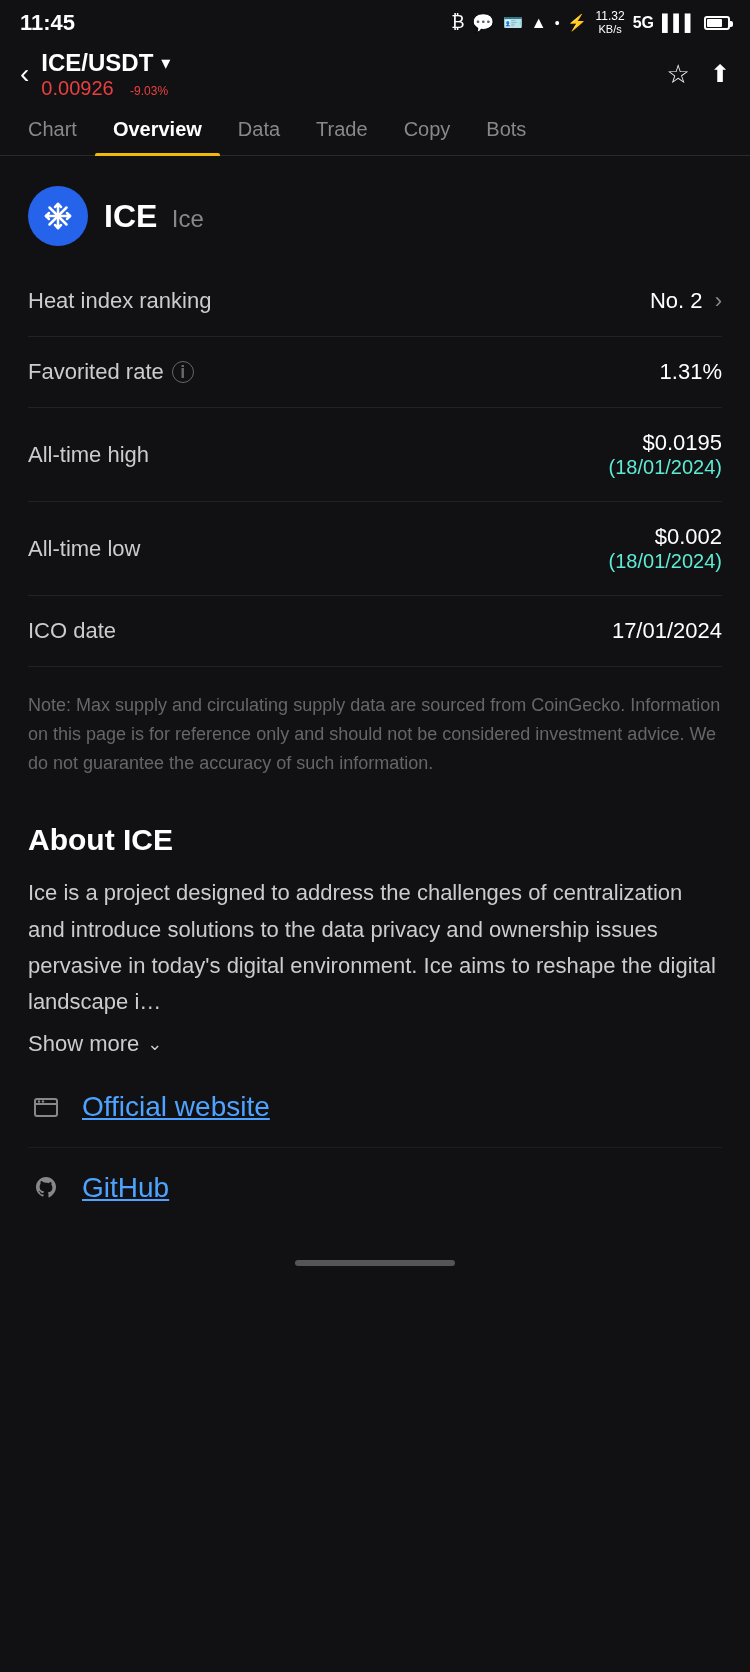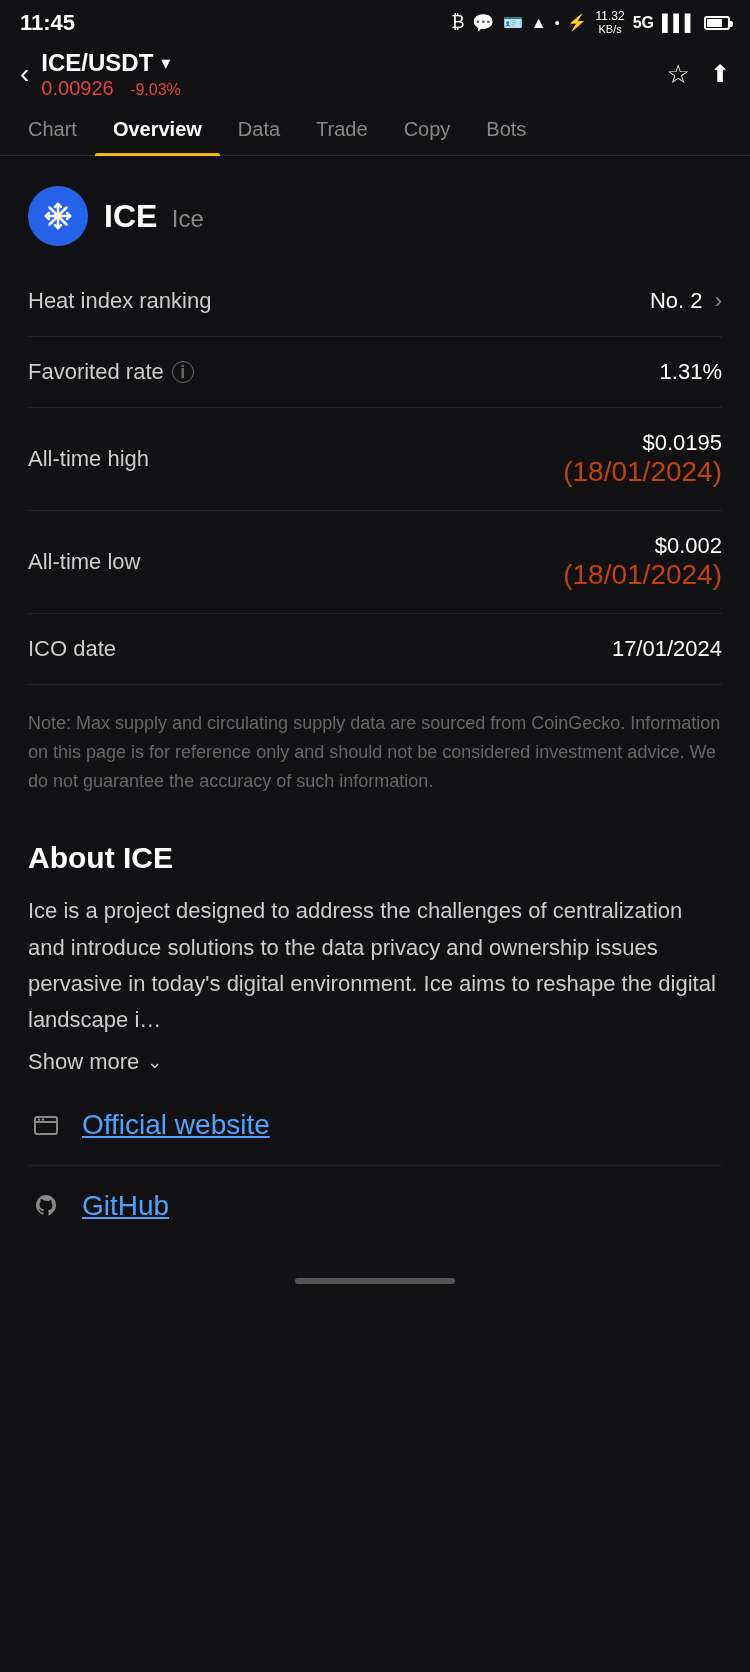--- a/index.html
+++ b/index.html
@@ -74,21 +74,21 @@
     }
     .header-dropdown {
       color: #fff;
       font-size: 18px;
     }
     .header-price {
       font-size: 20px;
       color: #e84040;
     }
     .header-change {
-      font-size: 16px;
+      font-size: 12px;
       color: #e84040;
       margin-left: 12px;
     }
     .header-actions {
       display: flex;
       align-items: center;
       gap: 20px;
     }
     .header-icon {
       font-size: 26px;
@@ -194,22 +194,22 @@
     .stat-value {
       font-size: 22px;
       color: #fff;
       text-align: right;
     }
     .stat-value .chevron {
       color: #888;
       margin-left: 6px;
     }
     .stat-value-sub {
-      font-size: 28px;
-      color: #c2410c;
+      font-size: 20px;
+      color: #5eead4;
       display: block;
     }
 
     
     .note-text {
       font-size: 18px;
       color: #666;
       line-height: 1.6;
       padding: 24px 0 16px 0;
     }

